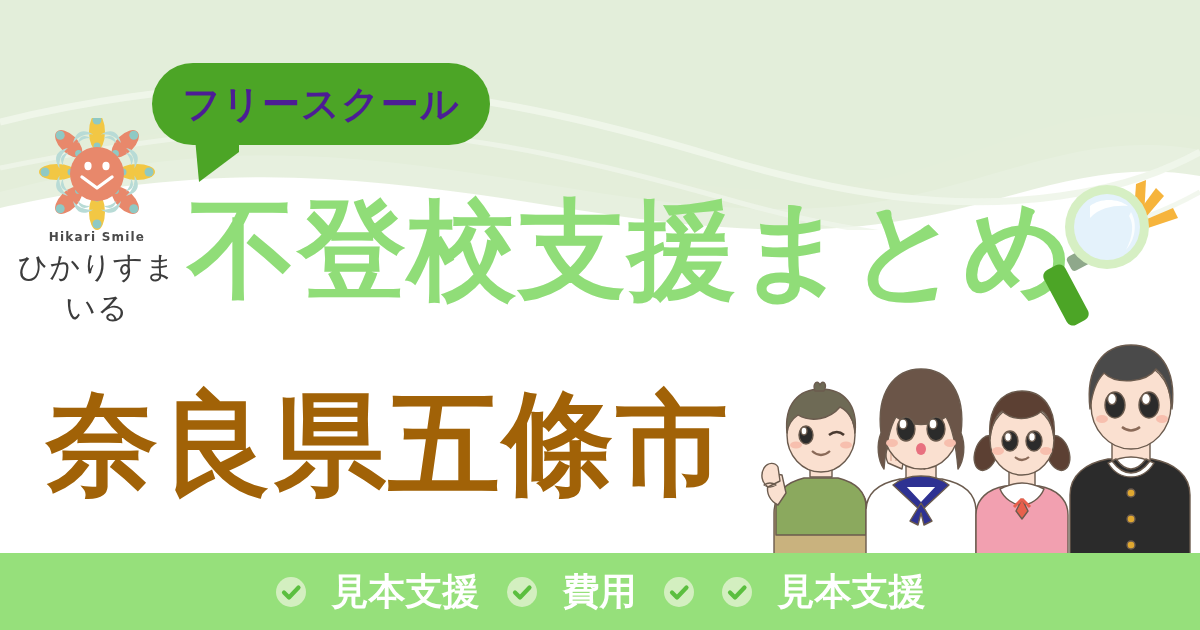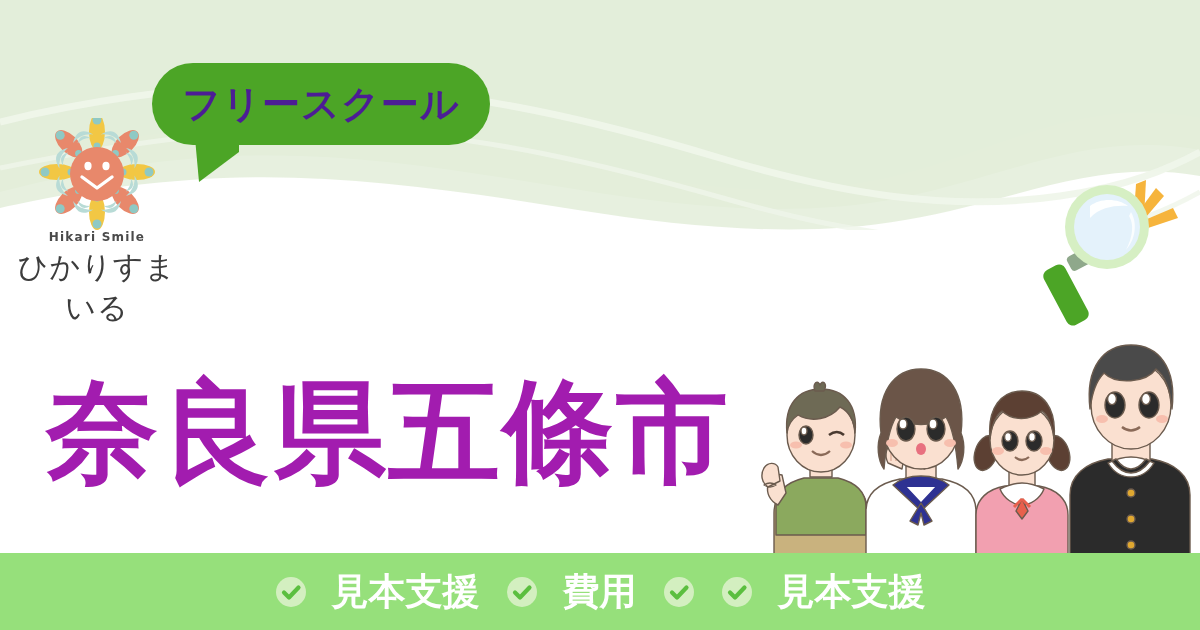--- a/index.html
+++ b/index.html
@@ -43,22 +43,22 @@
     font-size:30px;font-weight:normal;color:#3c3c3c;letter-spacing:1px;
   }
 
   
   .title-main{
     position:absolute;left:188px;top:196px;z-index:4;
     font-size:108px;font-weight:bold;color:#90DD78;
     letter-spacing:2px;line-height:1;white-space:nowrap;
   }
   .title-sub{
-    position:absolute;left:46px;top:376px;z-index:4;
-    font-size:112px;font-weight:bold;color:#a21caf;
+    position:absolute;left:46px;top:388px;z-index:4;
+    font-size:112px;font-weight:bold;color:#a16207;
     letter-spacing:2px;line-height:1;white-space:nowrap;
   }
 
   
   .magnifier{position:absolute;left:1030px;top:172px;width:160px;height:155px;z-index:5;}
 
   
   .characters{position:absolute;left:760px;top:335px;width:440px;height:225px;z-index:3;}
 
   
@@ -172,20 +172,21 @@
         <circle cx="0" cy="2" r="27" fill="#E8886B"></circle>
         <ellipse cx="-9" cy="-6" rx="3.6" ry="4.2" fill="#ffffff"></ellipse>
         <ellipse cx="9" cy="-6" rx="3.6" ry="4.2" fill="#ffffff"></ellipse>
         <path d="M-15,5 L0,16 L15,5" fill="none" stroke="#ffffff" stroke-width="3.4" stroke-linecap="round" stroke-linejoin="round"></path>
       </g>
     </svg>
     <div class="logo-en">Hikari Smile</div>
     <div class="logo-jp">ひかりすまいる</div>
   </div>
 
+  <div class="title-main">不登校支援まとめ</div>
   <div class="title-sub">奈良県五條市</div>
 
   <svg class="magnifier" viewBox="0 0 160 155" xmlns="http://www.w3.org/2000/svg">
     <g>
       <path d="M106,12 L116,8 L114,46 L104,42 Z" fill="#F6B43C"></path>
       <path d="M126,16 L134,24 L110,52 L104,46 Z" fill="#F6B43C"></path>
       <path d="M143,36 L148,46 L112,58 L110,50 Z" fill="#F6B43C"></path>
     </g>
     <rect x="24" y="92" width="24" height="62" rx="7" fill="#4CA526" transform="rotate(-28 36 123)"></rect>
     <rect x="38" y="80" width="22" height="16" rx="4" fill="#8FA88B" transform="rotate(-28 49 88)"></rect>

